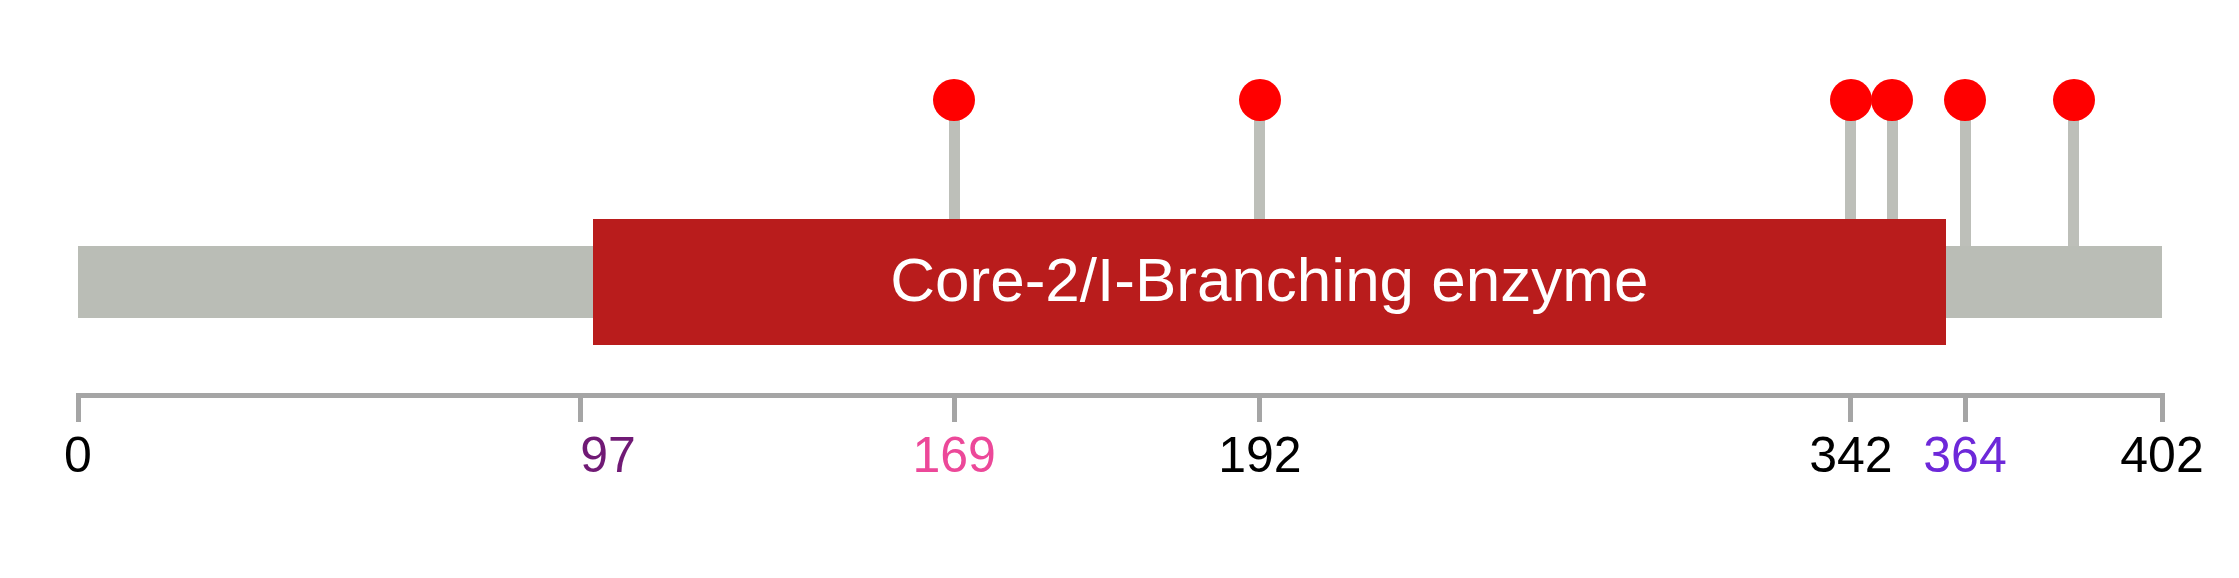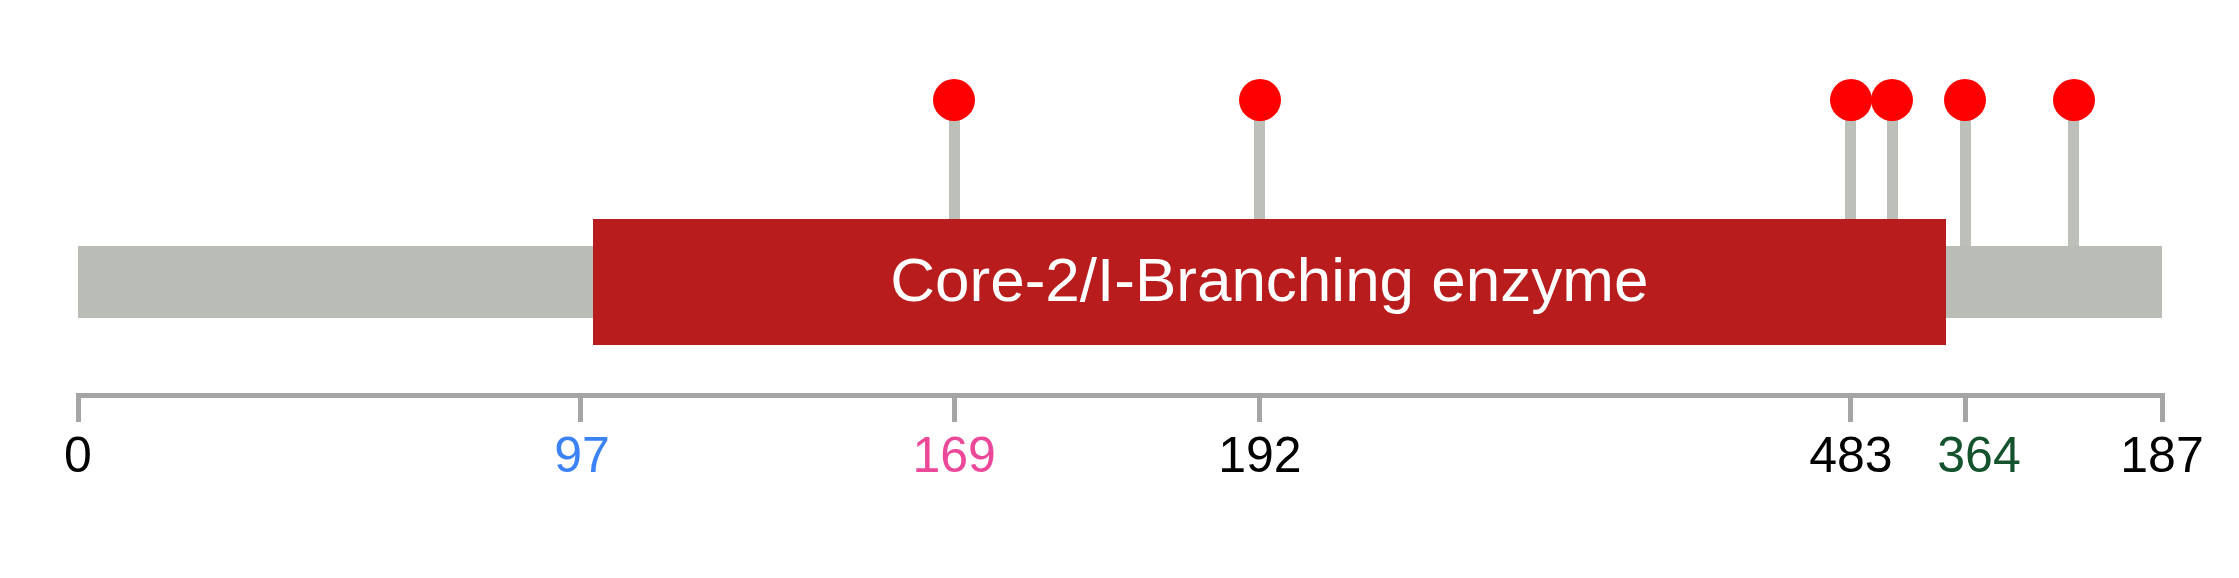--- a/index.html
+++ b/index.html
@@ -82,25 +82,25 @@
       <div class="marker" style="left: 1829.96px; top: 79px; width: 42px; height: 42px; background: rgb(255, 0, 0);"></div>
       <div class="marker" style="left: 1871.43px; top: 79px; width: 42px; height: 42px; background: rgb(255, 0, 0);"></div>
       <div class="marker" style="left: 1944px; top: 79px; width: 42px; height: 42px; background: rgb(255, 0, 0);"></div>
       <div class="marker" style="left: 2052.87px; top: 79px; width: 42px; height: 42px; background: rgb(255, 0, 0);"></div>
     </div>
   <div id="axis">
       <div class="axis-line" style="left: 75.5px; top: 393px; width: 2089px; height: 5px; background: rgb(165, 165, 165);"></div>
       <div class="axis-tick" style="left: 75.5px; top: 393px; width: 5px; height: 29px; background: rgb(165, 165, 165);"></div>
       <div class="tick-label" style="left: 78px; top: 430px; color: rgb(0, 0, 0);">0</div>
       <div class="axis-tick" style="left: 578.356px; top: 393px; width: 5px; height: 29px; background: rgb(165, 165, 165);"></div>
-      <div class="tick-label" style="left: 582px; top: 430px; color: #3b82f6;">97</div>
+      <div class="tick-label" style="left: 608px; top: 430px; color: #701a75;">97</div>
       <div class="axis-tick" style="left: 951.609px; top: 393px; width: 5px; height: 29px; background: rgb(165, 165, 165);"></div>
       <div class="tick-label" style="left: 954.109px; top: 430px; color: #ec4899;">169</div>
       <div class="axis-tick" style="left: 1257.47px; top: 393px; width: 5px; height: 29px; background: rgb(165, 165, 165);"></div>
       <div class="tick-label" style="left: 1259.97px; top: 430px; color: rgb(0, 0, 0);">192</div>
       <div class="axis-tick" style="left: 1848.46px; top: 393px; width: 5px; height: 29px; background: rgb(165, 165, 165);"></div>
-      <div class="tick-label" style="left: 1850.96px; top: 430px; color: rgb(0, 0, 0);">483</div>
+      <div class="tick-label" style="left: 1850.96px; top: 430px; color: rgb(0, 0, 0);">342</div>
       <div class="axis-tick" style="left: 1962.5px; top: 393px; width: 5px; height: 29px; background: rgb(165, 165, 165);"></div>
-      <div class="tick-label" style="left: 1965px; top: 430px; color: #14532d; margin-left: 14px;">364</div>
+      <div class="tick-label" style="left: 1965px; top: 430px; color: #6d28d9;">364</div>
       <div class="axis-tick" style="left: 2159.5px; top: 393px; width: 5px; height: 29px; background: rgb(165, 165, 165);"></div>
-      <div class="tick-label" style="left: 2162px; top: 430px; color: rgb(0, 0, 0);">187</div>
+      <div class="tick-label" style="left: 2162px; top: 430px; color: rgb(0, 0, 0);">402</div>
     </div>
 </div>
 
 </body></html>

